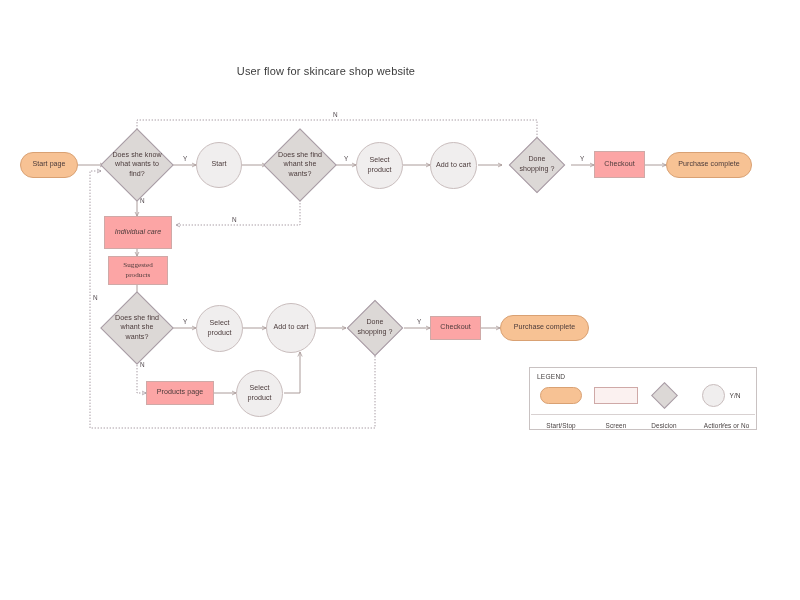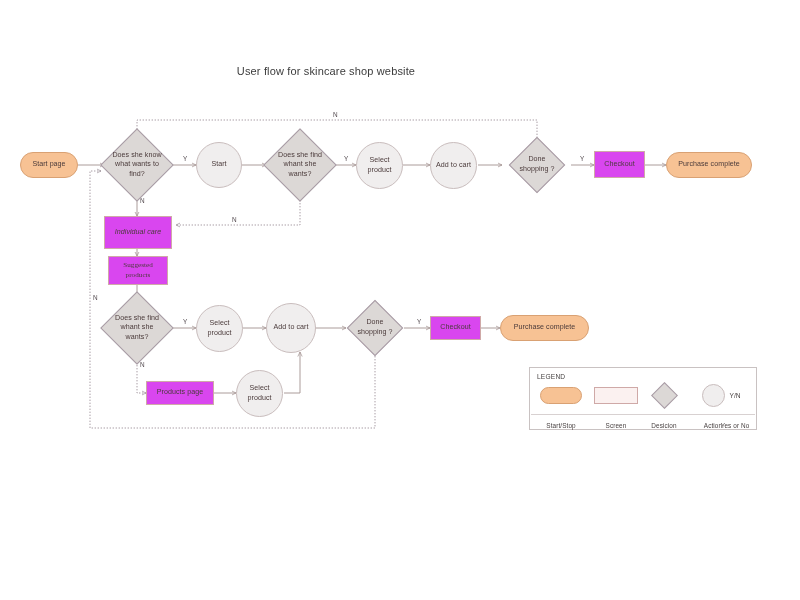--- a/index.html
+++ b/index.html
@@ -47,21 +47,21 @@
 
   
   .n-terminal {
     background: #f7c294;
     border: 1px solid #d9a173;
     border-radius: 999px;
     color: #4a3a3a;
   }
   
   .n-screen {
-    background: #d946ef;
+    background: #fca5a5;
     border: 1px solid #cfa9a7;
   }
   
   .n-action {
     background: #f0eeee;
     border: 1px solid #c9bdbd;
     border-radius: 50%;
   }
   
   .n-decision { background: transparent; border: none; }

